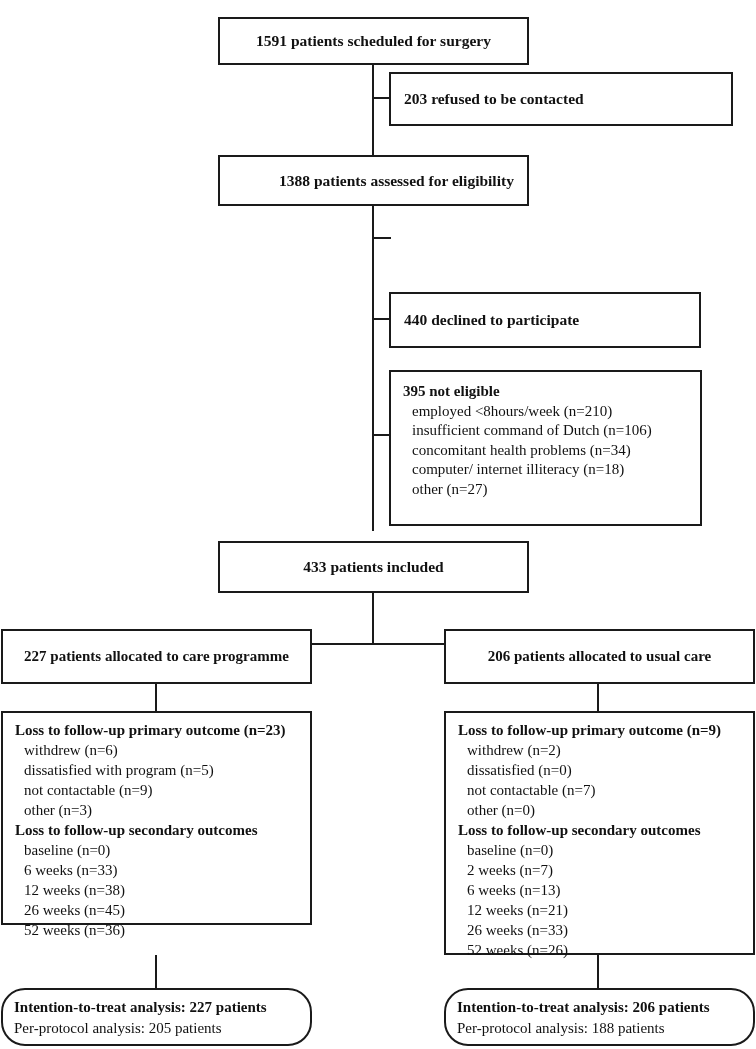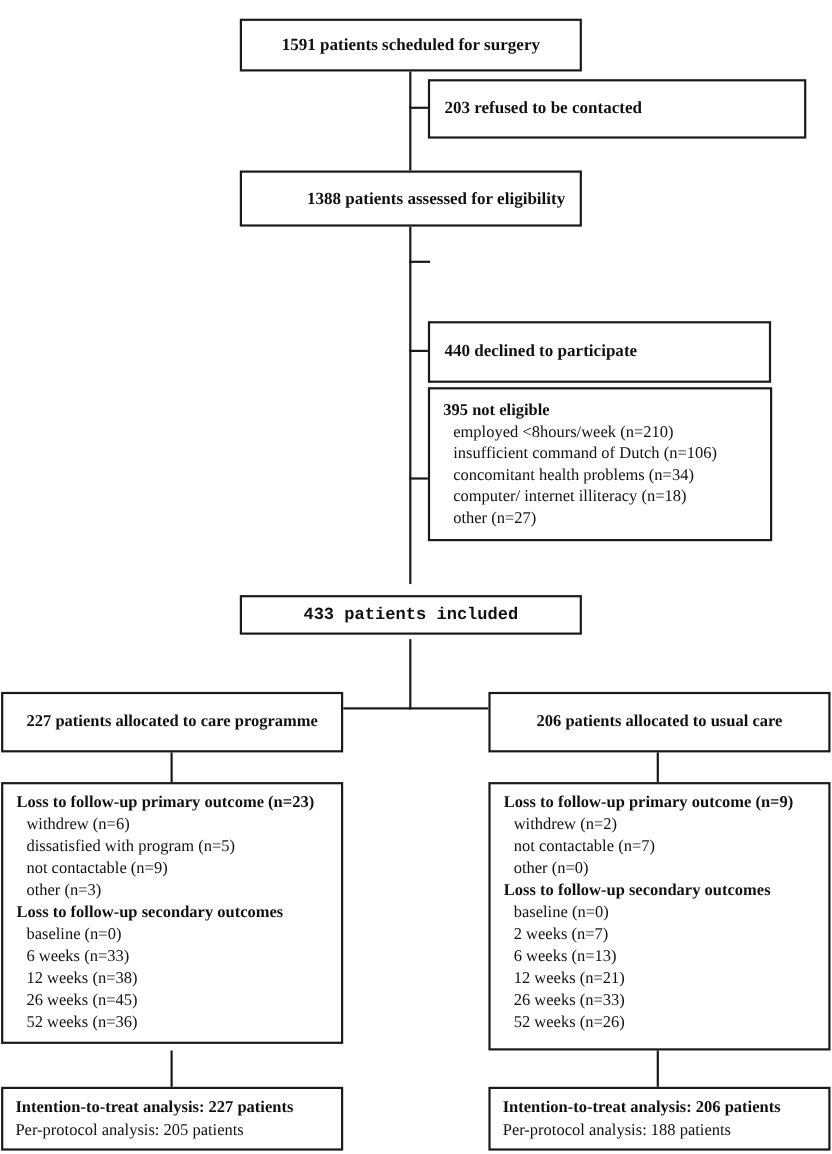--- a/index.html
+++ b/index.html
@@ -57,20 +57,21 @@
     white-space: nowrap;
   }
   .item-line {
     padding-left: 9px;
     white-space: nowrap;
   }
   .itt-box {
     font-size: 15px;
     line-height: 21px;
     padding: 7px 6px 0 11px;
+    border-radius: 24px;
   }
 </style>
 </head>
 <body>
 
 <div class="canvas">
 
   <div class="line" style="left:372px; top:52px; width:2px; height:479px;"></div>
   <div class="line" style="left:372px; top:97px; width:19px; height:2px;"></div>
   <div class="line" style="left:372px; top:237px; width:19px; height:2px;"></div>
@@ -93,58 +94,59 @@
 
   <div class="box center-box" style="left:218px; top:143px; width:311px; height:51px;padding-left:46px;">
     <span>1388 patients assessed for eligibility</span>
   </div>
 
 
   <div class="box side-box" style="left:389px; top:292px; width:312px; height:56px;align-items:center;">
     <span>440 declined to participate</span>
   </div>
 
-  <div class="box list-box" style="left:389px; top:352px; width:313px; height:140px;">
+  <div class="box list-box" style="left:389px; top:370px; width:313px; height:156px;">
     <div class="bold-line">395 not eligible</div>
     <div class="item-line">employed &lt;8hours/week (n=210)</div>
     <div class="item-line">insufficient command of Dutch (n=106)</div>
     <div class="item-line">concomitant health problems (n=34)</div>
     <div class="item-line">computer/ internet illiteracy (n=18)</div>
     <div class="item-line">other (n=27)</div>
   </div>
 
-  <div class="box center-box" style="left:218px; top:529px; width:311px; height:36px;font-family:Liberation Mono, monospace;">
+  <div class="box center-box" style="left:218px; top:529px; width:311px; height:52px;">
     <span>433 patients included</span>
   </div>
 
   <div class="box center-box" style="left:1px; top:617px; width:311px; height:55px; font-size:15px;">
     <span>227 patients allocated to care programme</span>
   </div>
 
   <div class="box center-box" style="left:444px; top:617px; width:311px; height:55px; font-size:15px;">
     <span>206 patients allocated to usual care</span>
   </div>
 
-  <div class="box loss-box" style="left:1px; top:711px; width:311px; height:238px;">
+  <div class="box loss-box" style="left:1px; top:711px; width:311px; height:214px;">
     <div class="bold-line">Loss to follow-up primary outcome (n=23)</div>
     <div class="item-line">withdrew (n=6)</div>
     <div class="item-line">dissatisfied with program (n=5)</div>
     <div class="item-line">not contactable (n=9)</div>
     <div class="item-line">other (n=3)</div>
     <div class="bold-line">Loss to follow-up secondary outcomes</div>
     <div class="item-line">baseline (n=0)</div>
     <div class="item-line">6 weeks (n=33)</div>
     <div class="item-line">12 weeks (n=38)</div>
     <div class="item-line">26 weeks (n=45)</div>
     <div class="item-line">52 weeks (n=36)</div>
   </div>
 
   <div class="box loss-box" style="left:444px; top:711px; width:311px; height:244px;">
     <div class="bold-line">Loss to follow-up primary outcome (n=9)</div>
     <div class="item-line">withdrew (n=2)</div>
+    <div class="item-line">dissatisfied (n=0)</div>
     <div class="item-line">not contactable (n=7)</div>
     <div class="item-line">other (n=0)</div>
     <div class="bold-line">Loss to follow-up secondary outcomes</div>
     <div class="item-line">baseline (n=0)</div>
     <div class="item-line">2 weeks (n=7)</div>
     <div class="item-line">6 weeks (n=13)</div>
     <div class="item-line">12 weeks (n=21)</div>
     <div class="item-line">26 weeks (n=33)</div>
     <div class="item-line">52 weeks (n=26)</div>
   </div>

